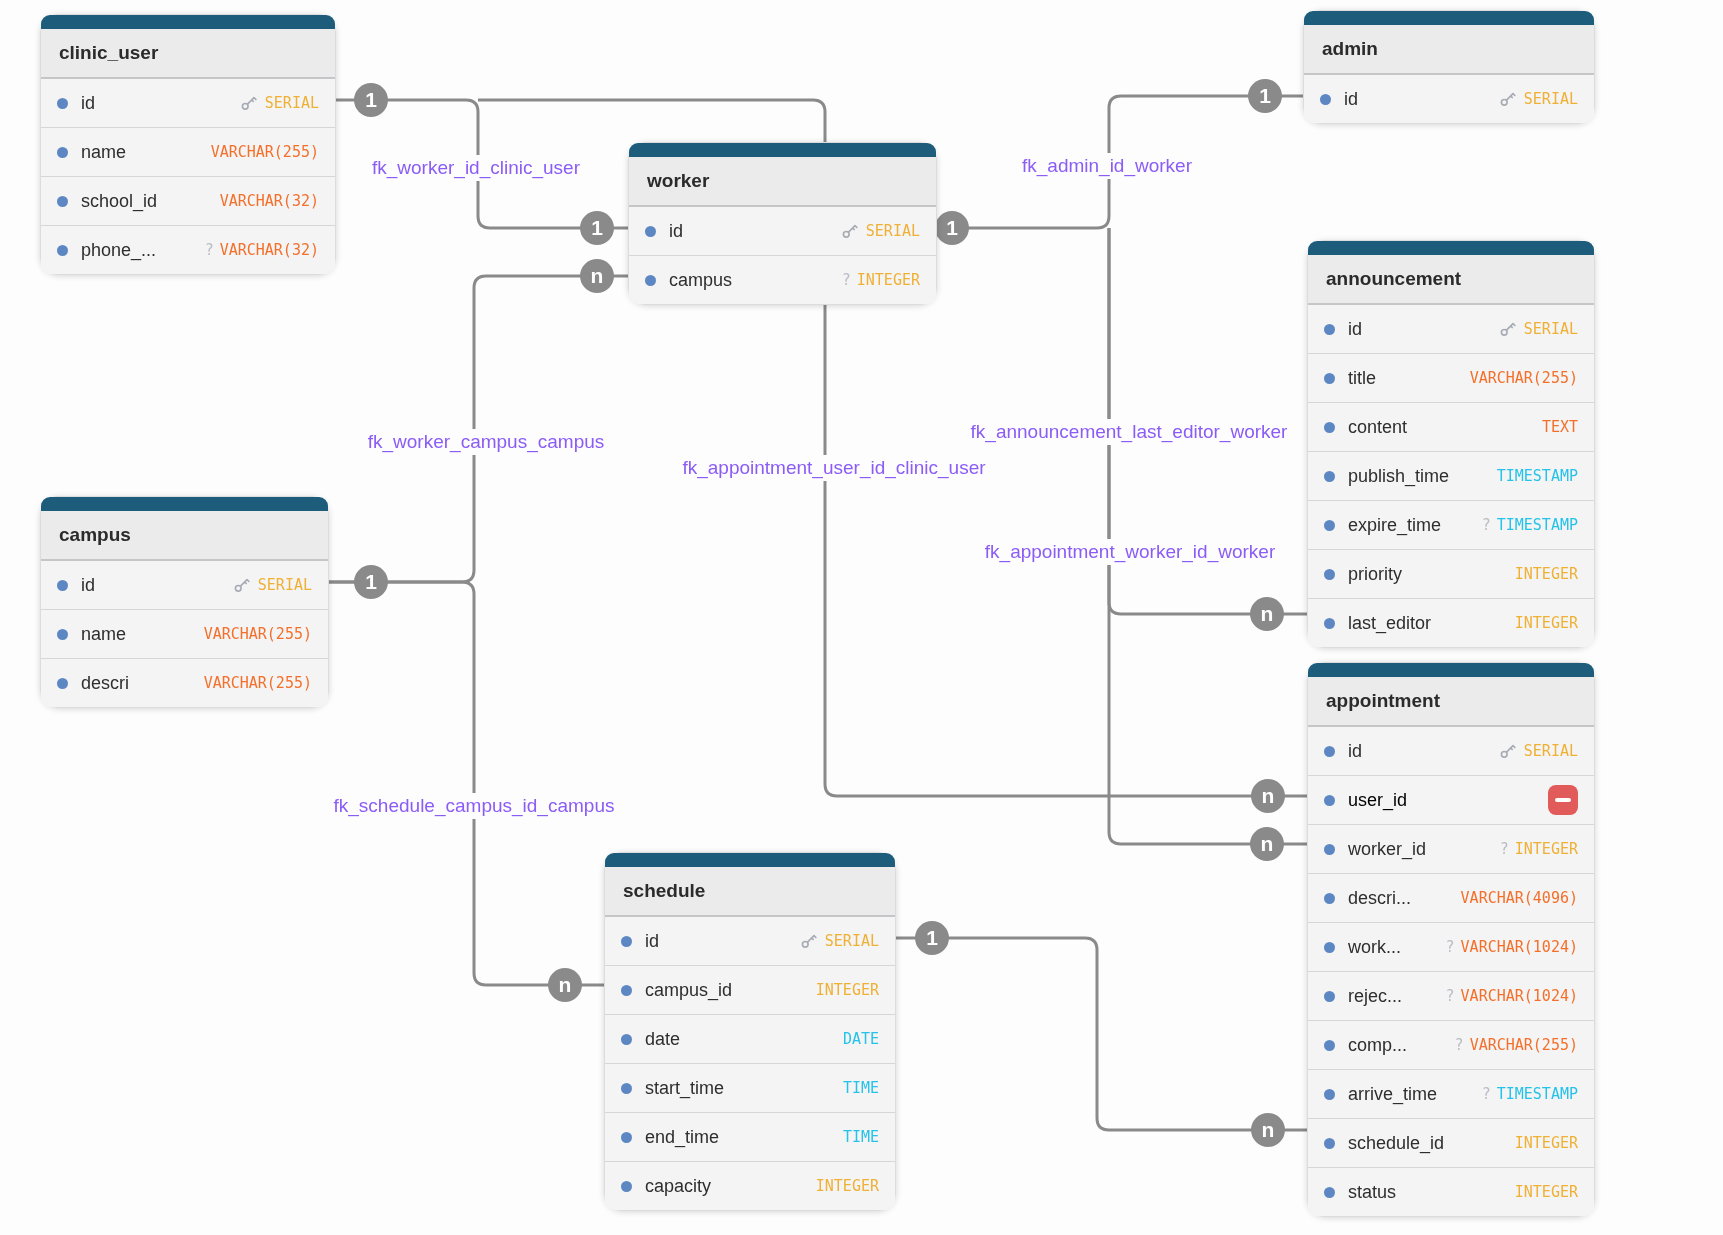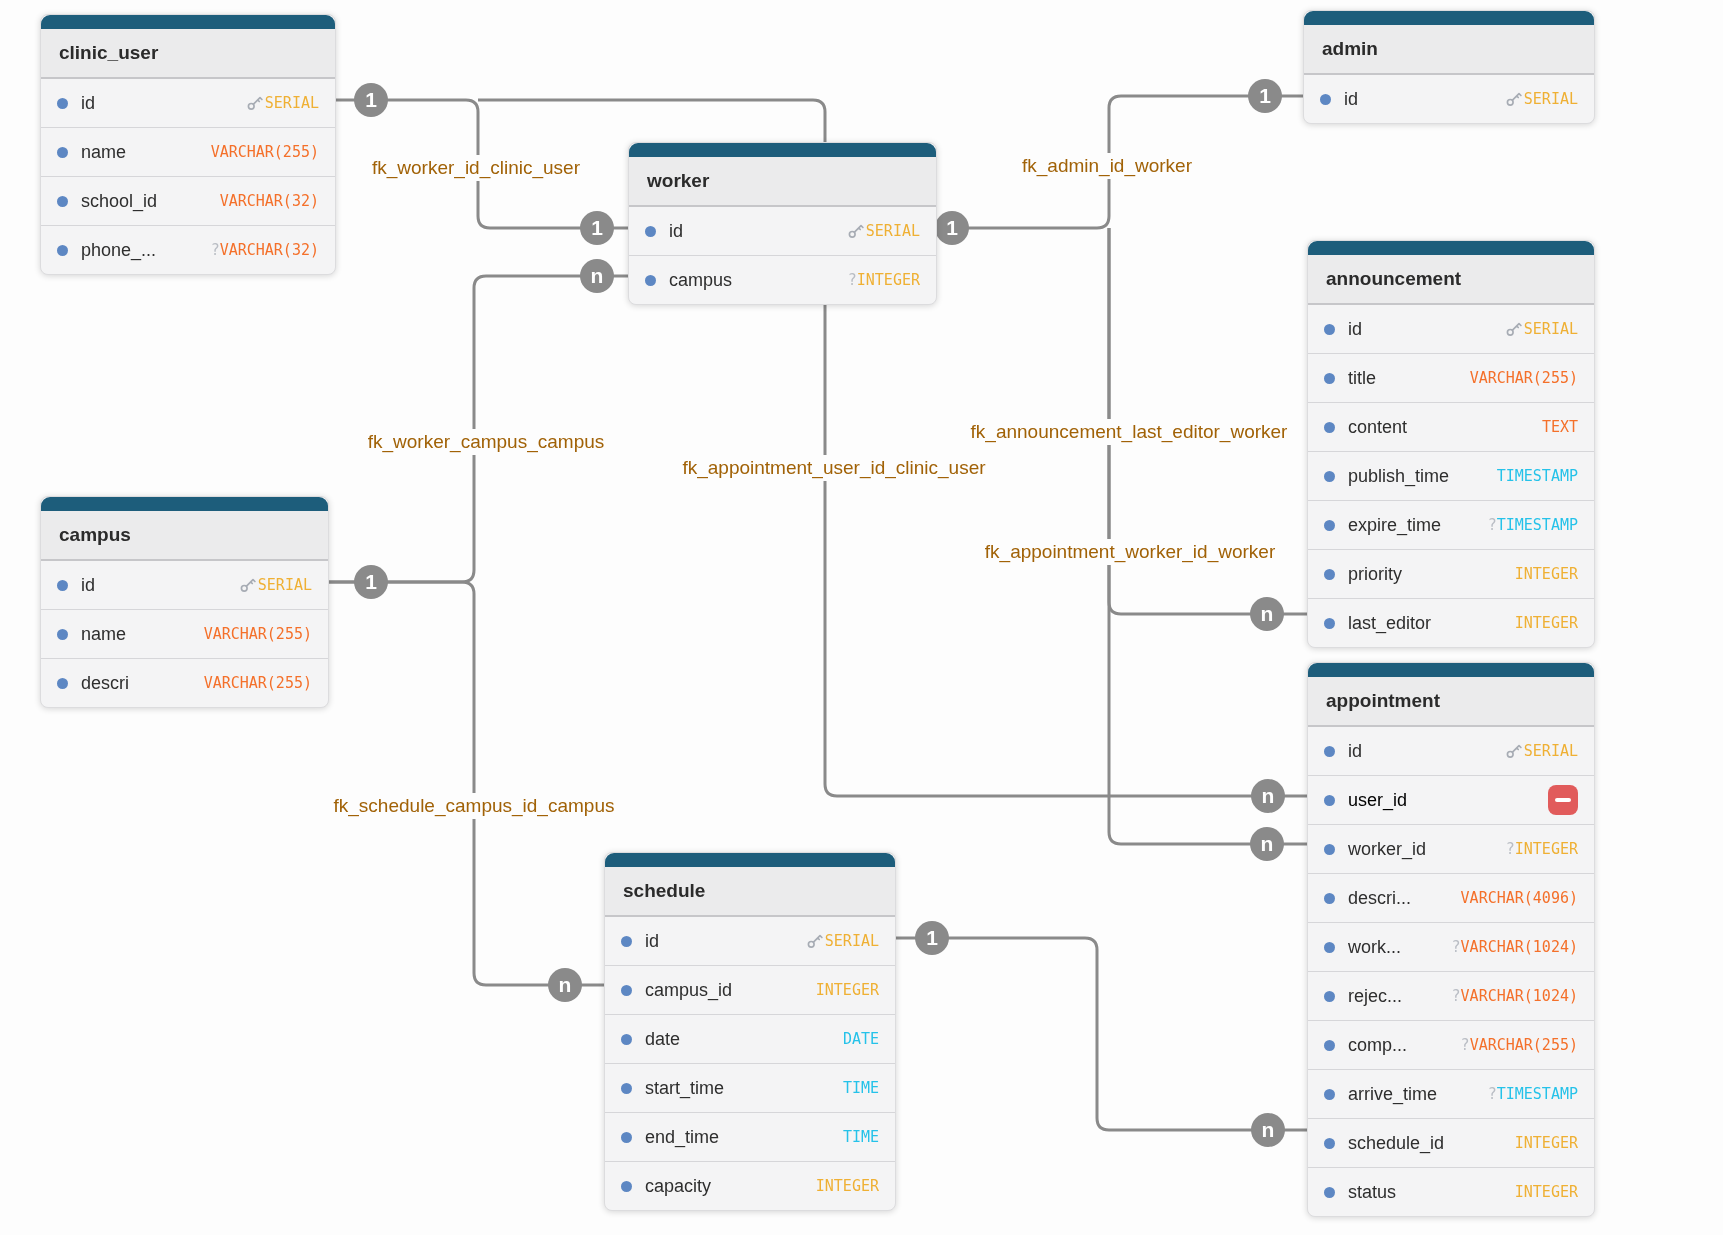--- a/index.html
+++ b/index.html
@@ -1,31 +1,31 @@
 <!DOCTYPE html>
 <html><head>
 <meta charset="utf-8">
 <style>
   html,body{margin:0;padding:0;background:#ffffff;font-family:"Liberation Sans",sans-serif;}
   #canvas{position:relative;width:1723px;height:1235px;background:#fdfdfd;overflow:hidden;}
   .wires{position:absolute;left:0;top:0;z-index:0;}
   .rel-label{position:absolute;z-index:1;transform:translate(-50%,-50%);background:#fdfdfd;padding:2px 7px;
-             font-size:19px;color:#a16207;white-space:nowrap;}
-  .table{position:absolute;z-index:2;border-radius:8px;background:#f4f4f5;border:1px solid #dcdcde;
+             font-size:19px;color:#8b5cf6;white-space:nowrap;}
+  .table{position:absolute;z-index:2;border-radius:19px;background:#f4f4f5;border:1px solid #dcdcde;
          box-shadow:0 1px 6px rgba(0,0,0,.16);}
   .tbar{height:14px;background:#1d5d7b;border-radius:9px 9px 0 0;}
   .thead{height:48px;display:flex;align-items:center;padding:0 18px;background:#ebebec;
          border-bottom:2px solid #c6c6c9;font-weight:bold;font-size:19px;color:#2b2b2b;}
   .row{height:48px;display:flex;align-items:center;padding:0 16px;border-bottom:1px solid #d6d6d9;
        font-size:18px;color:#2e2e2e;background:#f4f4f5;}
   .row:last-child{border-bottom:none;border-radius:0 0 9px 9px;}
   .dot{width:11px;height:11px;border-radius:50%;background:#5d87c3;margin-right:13px;flex:none;}
   .fname{white-space:nowrap;}
   .ftype{margin-left:auto;font-family:"DejaVu Sans Mono",monospace;font-size:15px;display:flex;
-         align-items:center;gap:0;white-space:nowrap;}
+         align-items:center;gap:6px;white-space:nowrap;}
   .amber{color:#efb034;} .orange{color:#f4702a;} .cyan{color:#25c2e9;}
   .q{color:#b9bdc4;font-size:15px;font-family:"DejaVu Sans Mono",monospace;}
   .keyicon{width:20px;height:20px;flex:none;}
   .muted{color:#000000;}
   .minus{width:30px;height:30px;border-radius:8px;background:#e15b5b;margin-left:auto;
          display:flex;align-items:center;justify-content:center;flex:none;}
   .minus::after{content:"";width:16px;height:4px;background:#fff;border-radius:2px;}
 </style>
 </head>
 <body>

